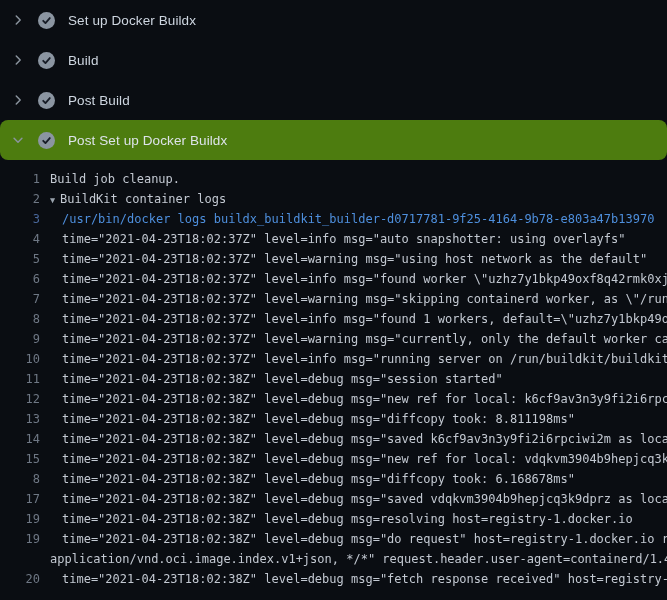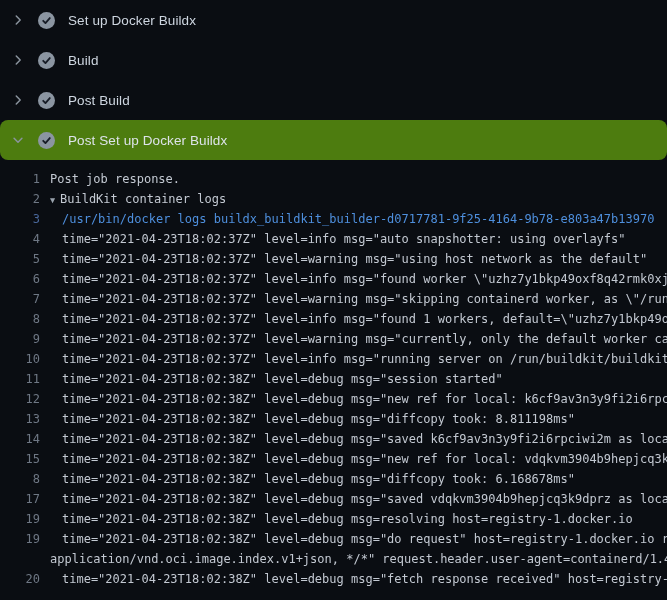--- a/index.html
+++ b/index.html
@@ -159,21 +159,21 @@
             <circle cx="8" cy="8" r="8" fill="#8b95a1"></circle>
             <path d="M4.9 8.3l2.1 2.1 4.1-4.7" stroke="#171c26" stroke-width="1.7" fill="none" stroke-linecap="round" stroke-linejoin="round"></path>
           </svg>
     </span>
     <span class="step-label">Post Set up Docker Buildx</span>
   </div>
 </div>
   <div class="log" id="log">
   <div class="log-row k-base">
     <span class="num">1</span>
-    <span class="txt">Post job response.</span>
+    <span class="txt">Build job cleanup.</span>
   </div>
 
   <div class="log-row k-group">
     <span class="num">2</span>
     <span class="txt"><span class="tri">▼</span><span>BuildKit container logs</span></span>
   </div>
 
   <div class="log-row k-command">
     <span class="num">3</span>
     <span class="txt">/usr/bin/docker logs buildx_buildkit_builder-d0717781-9f25-4164-9b78-e803a47b13970</span>

